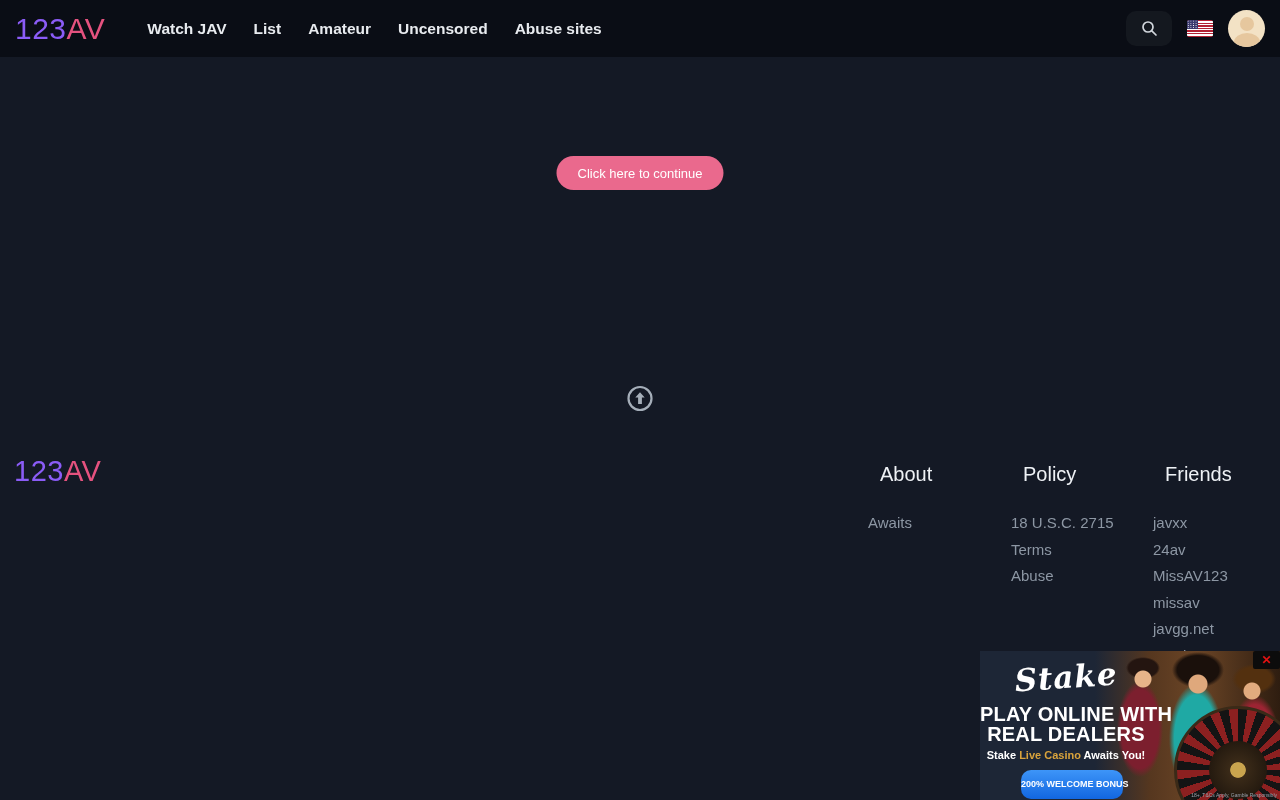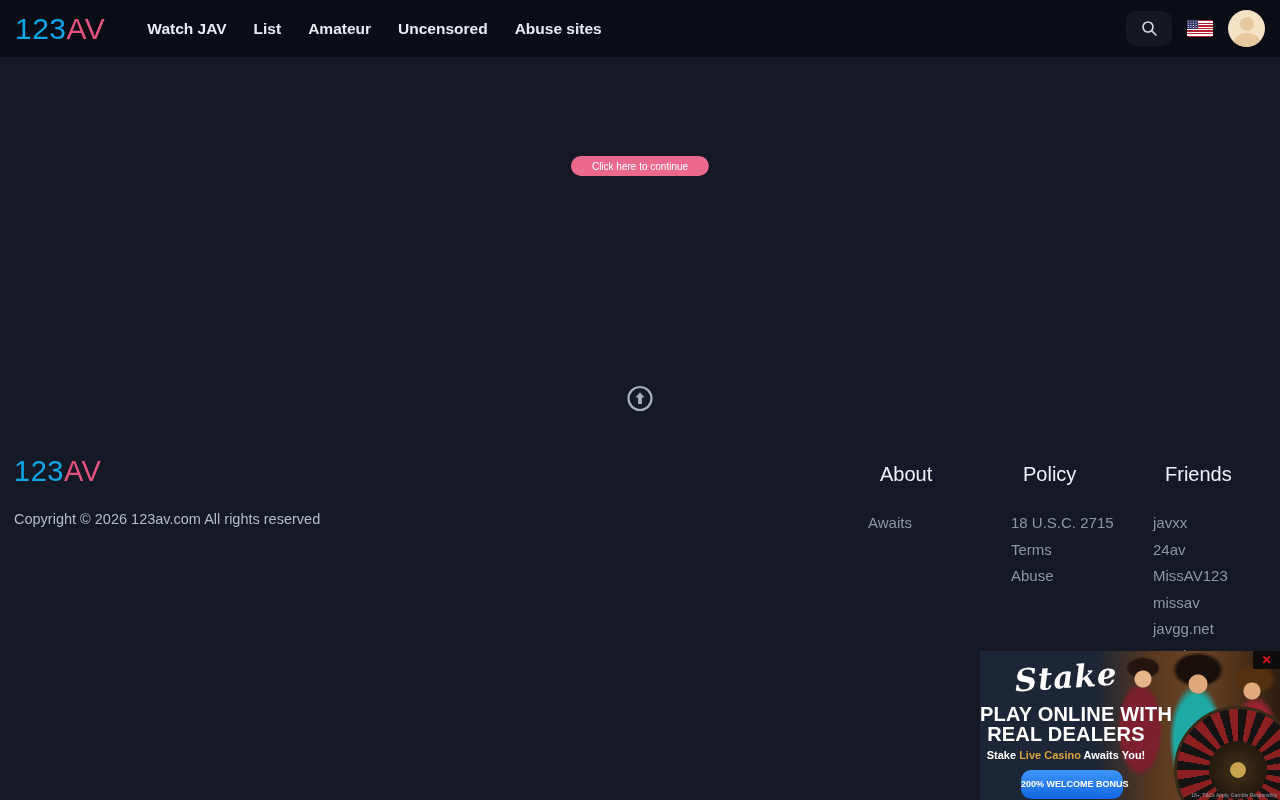--- a/index.html
+++ b/index.html
@@ -13,21 +13,21 @@
 
   
   .navbar {
     position: absolute; top: 0; left: 0; right: 0; height: 57px;
     background: #0a0d15;
     display: flex; align-items: center;
     padding: 0 15px;
     z-index: 10;
   }
   .logo { font-size: 30px; font-weight: 400; letter-spacing: 0.5px; cursor: pointer; white-space: nowrap; }
-  .logo .l1 { color: #0ea5e9; }
+  .logo .l1 { color: #8b5cf6; }
   .logo .l2 { color: #e5527f; }
   .nav-items { display: flex; list-style: none; margin-left: 42px; gap: 27px; }
   .nav-items li { font-size: 15.5px; font-weight: 700; color: #e8ebef; cursor: pointer; }
   .nav-right { margin-left: auto; display: flex; align-items: center; gap: 15px; }
   .search-btn {
     width: 46px; height: 35px; border-radius: 10px; border: none;
     background: #14181f; display: flex; align-items: center; justify-content: center;
     cursor: pointer;
   }
   .flag {
@@ -50,22 +50,22 @@
     width: 14px; height: 14px; border-radius: 50%; background: #e6c79e;
   }
   .avatar::after {
     content: ""; position: absolute; top: 23px; left: 50%; transform: translateX(-50%);
     width: 26px; height: 18px; border-radius: 50% 50% 0 0; background: #e6c79e;
   }
 
   
   .continue-btn {
     position: absolute; top: 156px; left: 50%; transform: translateX(-50%);
-    height: 20px; padding: 0 21px; border: none; border-radius: 17px;
-    background: #ea698d; color: #ffffff; font-size: 10px;
+    height: 34px; padding: 0 21px; border: none; border-radius: 17px;
+    background: #ea698d; color: #ffffff; font-size: 13px;
     font-family: "Liberation Sans", sans-serif;
     cursor: pointer; white-space: nowrap;
   }
   .scroll-top {
     position: absolute; top: 384px; left: 50%; transform: translateX(-50%);
     width: 29px; height: 29px; background: transparent; border: none; cursor: pointer;
     padding: 0;
   }
 
   
@@ -168,21 +168,20 @@
   <svg class="icon-svg" width="29" height="29" viewBox="0 0 29 29">
     <circle cx="14.5" cy="14.5" r="11.5" fill="none" stroke="#a5aeb9" stroke-width="2.2"></circle>
     <path d="M14.5 8.2 L19.2 13.4 L16.4 13.4 L16.4 20 L12.6 20 L12.6 13.4 L9.8 13.4 Z" fill="#a5aeb9"></path>
   </svg>
 </button>
 
 <footer class="footer">
   <div class="logo footer-logo">
     <span class="l1">123</span><span class="l2">AV</span>
   </div>
-  <div class="copyright">Copyright © 2026 123av.com All rights reserved</div>
 
   <div class="f-col f-col-about">
     <h4>About</h4>
     <ul>
       <li><a>Awaits</a></li>
     </ul>
   </div>
 
   <div class="f-col f-col-policy">
     <h4>Policy</h4>

